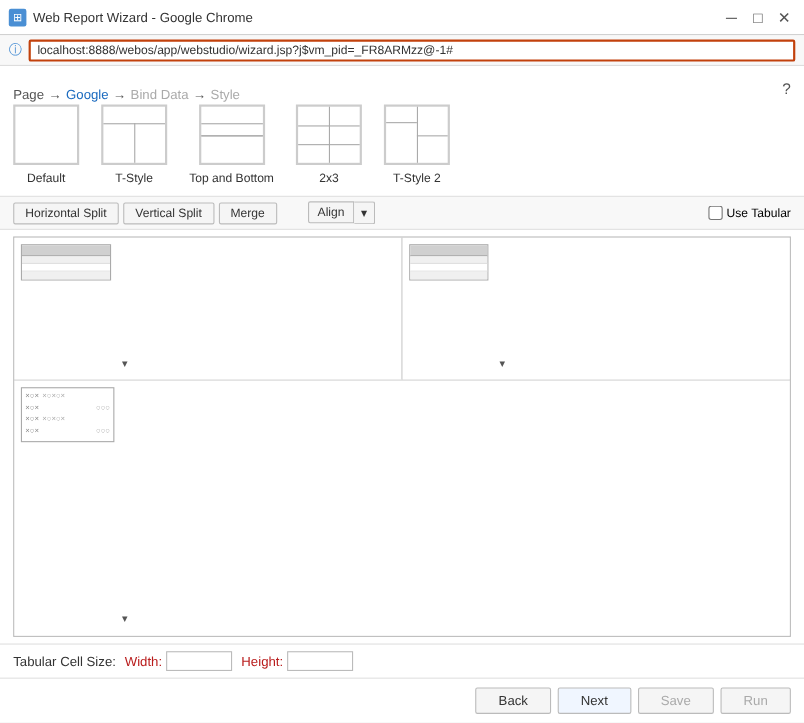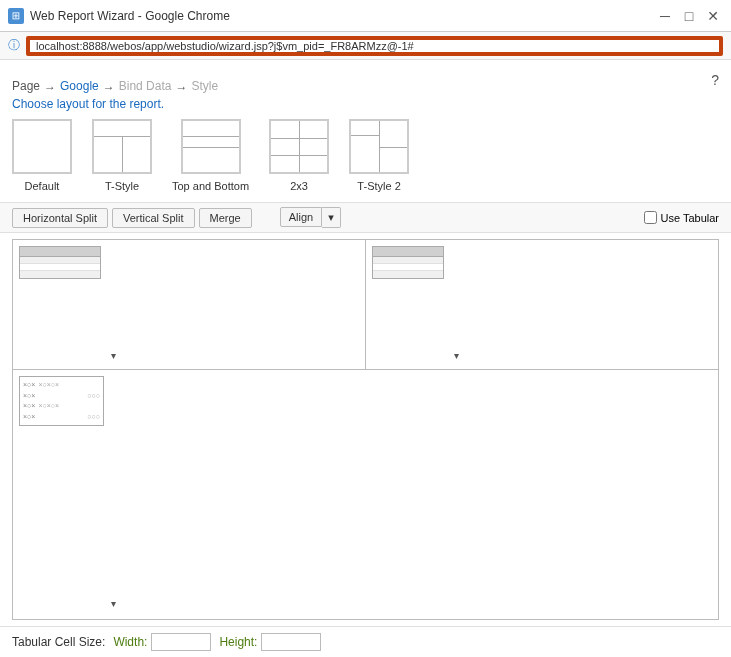--- a/index.html
+++ b/index.html
@@ -52,21 +52,21 @@
       display: flex;
       align-items: center;
       padding: 0 8px;
       gap: 6px;
     }
     .address-bar-icon {
       color: #4a8fd4; font-size: 12px;
     }
     .address-bar-url {
       flex: 1;
-      border: 4px solid #c2410c;
+      border: 2px solid #c2410c;
       border-radius: 2px;
       padding: 2px 6px;
       font-size: 11px;
       color: #333;
       background: white;
       height: 20px;
     }
 
     
     .main-content {
@@ -201,21 +201,21 @@
       display: flex;
       align-items: center;
       gap: 8px;
       font-size: 12px;
       border-top: 1px solid #e0e0e0;
     }
     .tabular-label { color: #333; font-weight: 500; }
     .tabular-field {
       display: flex; align-items: center; gap: 4px;
     }
-    .tabular-field-label { color: #4d7c0f; }
+    .tabular-field-label { color: #b91c1c; }
     .tabular-input {
       width: 60px;
       height: 18px;
       border: 1px solid #bbb;
       padding: 0 4px;
       font-size: 11px;
     }
 
     
     .action-buttons {
@@ -265,21 +265,20 @@
       <span class="breadcrumb-arrow">→</span>
       <span class="breadcrumb-item">Google</span>
       <span class="breadcrumb-arrow">→</span>
       <span class="breadcrumb-item inactive">Bind Data</span>
       <span class="breadcrumb-arrow">→</span>
       <span class="breadcrumb-item inactive">Style</span>
     </div>
     <span class="help-icon">?</span>
   </div>
 
-  <div class="choose-label">Choose layout for the report.</div>
 
   <div class="layout-options">
 
     <div class="layout-option">
       <div class="layout-icon icon-default" style="width:60px;height:55px;border:2px solid #ccc;background:white;"></div>
       <span class="layout-label">Default</span>
     </div>
 
     <div class="layout-option">
       <div class="layout-icon" style="width:60px;height:55px;border:2px solid #ccc;background:white;position:relative;">
@@ -383,14 +382,20 @@
     <div class="tabular-field">
       <span class="tabular-field-label">Width:</span>
       <input class="tabular-input" type="text" value="" style="">
     </div>
     <div class="tabular-field">
       <span class="tabular-field-label">Height:</span>
       <input class="tabular-input" type="text" value="" style="">
     </div>
   </div>
 
+  <div class="action-buttons">
+    <button class="action-btn">Back</button>
+    <button class="action-btn primary">Next</button>
+    <button class="action-btn" disabled="">Save</button>
+    <button class="action-btn" disabled="">Run</button>
+  </div>
 
 </div>
 
 </body></html>

